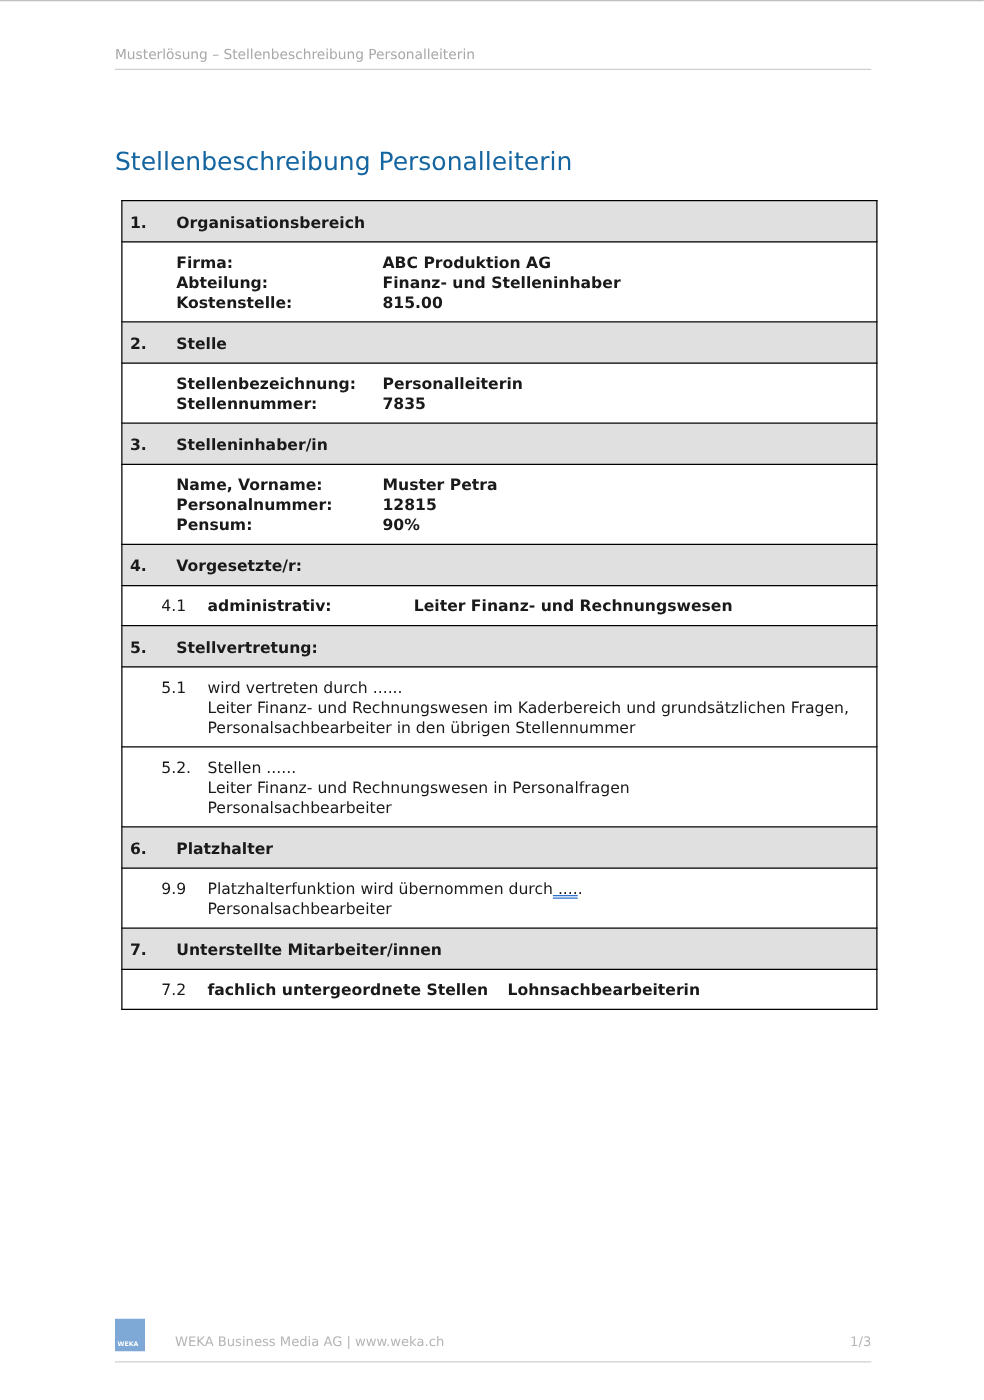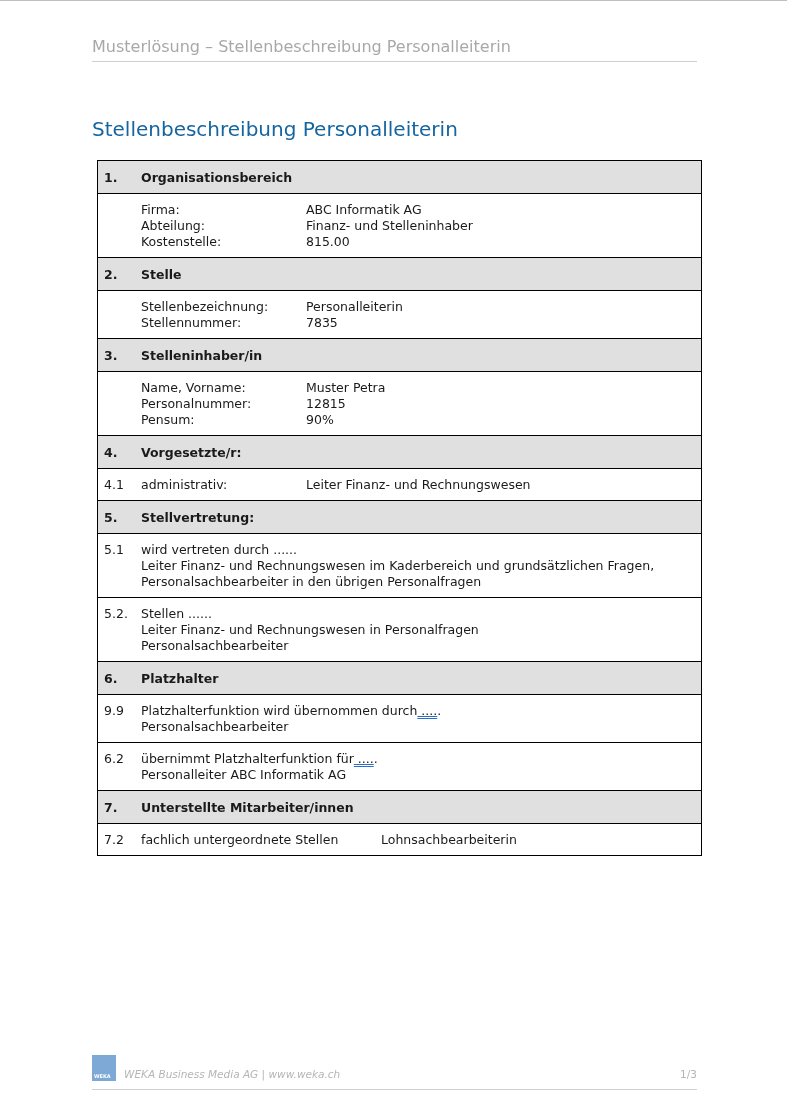--- a/index.html
+++ b/index.html
@@ -1,35 +1,35 @@
 <!DOCTYPE html>
 <html><head>
 <meta charset="utf-8">
 <style>
   html, body { margin:0; padding:0; }
   body { width:787px; height:1120px; background:#fff; position:relative; font-family:"DejaVu Sans", sans-serif; color:#1a1a1a; overflow:hidden; }
   .topline { position:absolute; left:0; top:0; width:787px; height:1px; background:#c0c0c0; }
-  .header { position:absolute; left:92px; top:37px; width:605px; font-size:16px; color:#a8a8a8; padding-bottom:5px; border-bottom:1px solid #cfcfcf; }
+  .header { position:absolute; left:92px; top:37px; width:605px; font-size:11px; color:#a8a8a8; padding-bottom:5px; border-bottom:1px solid #cfcfcf; }
   .title { position:absolute; left:92px; top:117px; font-size:20px; font-weight:normal; color:#1565a0; margin:0; }
   table.doc { position:absolute; left:97px; top:160px; width:605px; border-collapse:collapse; font-size:12.5px; }
   table.doc td { border:1px solid #000; padding:0; vertical-align:top; }
   .sec td { background:#e0e0e0; height:32px; vertical-align:middle; font-weight:bold; }
   .sechead { display:flex; align-items:center; height:32px; }
   .sechead .n { width:43px; padding-left:6px; box-sizing:border-box; }
   .body { padding:8px 6px 7px 43px; line-height:16px; position:relative; }
-  .kv { display:flex; }
+  .kv { display:flex;font-weight:bold; }
   .kv .k { width:165px; }
   .kv2 .k { width:240px; }
-  .sub { padding:8px 6px 7px 6px; line-height:16px; display:flex; }
+  .sub { padding:8px 6px 7px 6px; line-height:16px; display:flex;margin-left:25px; }
   .sub .n { width:37px; flex:none; }
   .dots { text-decoration:underline; text-decoration-color:#2a6fc9; text-decoration-style:double; }
   .footer { position:absolute; left:92px; top:1055px; width:605px; height:34px; border-bottom:1px solid #cfcfcf; }
   .logo { position:absolute; left:0; top:0; width:24px; height:26px; background:#7ea8d6; }
   .logo span { position:absolute; left:2px; bottom:2px; font-size:5px; color:#fff; font-weight:bold; }
-  .ftext { position:absolute; left:32px; top:13px; font-size:10.5px; color:#b5b5b5;font-style:italic; }
+  .ftext { position:absolute; left:48px; top:13px; font-size:10.5px; color:#b5b5b5; }
   .fpage { position:absolute; right:0; top:13px; font-size:10.5px; color:#b5b5b5;text-align:right; }
 </style>
 </head>
 <body>
 
 <div class="topline"></div>
 <div class="header">Musterlösung – Stellenbeschreibung Personalleiterin</div>
 <h1 class="title">Stellenbeschreibung Personalleiterin</h1>
 
 <table class="doc">
@@ -41,21 +41,21 @@
             <span class="n">1.</span>
             <span>Organisationsbereich</span>
           </div>
         </td>
       </tr>
   <tr>
         <td>
           <div class="body">
     <div class="kv">
               <span class="k">Firma:</span>
-              <span>ABC Informatik AG</span>
+              <span>ABC Produktion AG</span>
             </div>
     <div class="kv">
               <span class="k">Abteilung:</span>
               <span>Finanz- und Stelleninhaber</span>
             </div>
     <div class="kv">
               <span class="k">Kostenstelle:</span>
               <span>815.00</span>
             </div>
   </div>
@@ -140,21 +140,21 @@
           </div>
         </td>
       </tr>
   <tr>
         <td>
           <div class="sub">
             <span class="n">5.1</span>
             <div>
     <div>wird vertreten durch ......</div>
     <div>Leiter Finanz- und Rechnungswesen im Kaderbereich und grundsätzlichen Fragen,</div>
-    <div>Personalsachbearbeiter in den übrigen Personalfragen</div>
+    <div>Personalsachbearbeiter in den übrigen Stellennummer</div>
             </div>
           </div>
         </td>
       </tr>
   <tr>
         <td>
           <div class="sub">
             <span class="n">5.2.</span>
             <div>
     <div>Stellen ......</div>
@@ -173,31 +173,20 @@
           </div>
         </td>
       </tr>
   <tr>
         <td>
           <div class="sub">
             <span class="n">9.9</span>
             <div>
     <div><span>Platzhalterfunktion wird übernommen durch</span><span class="dots"> ....</span><span>.</span></div>
     <div>Personalsachbearbeiter</div>
-            </div>
-          </div>
-        </td>
-      </tr>
-  <tr>
-        <td>
-          <div class="sub">
-            <span class="n">6.2</span>
-            <div>
-    <div><span>übernimmt Platzhalterfunktion für</span><span class="dots"> ....</span><span>.</span></div>
-    <div>Personalleiter ABC Informatik AG</div>
             </div>
           </div>
         </td>
       </tr>
 
   <tr class="sec">
         <td>
           <div class="sechead">
             <span class="n">7.</span>
             <span>Unterstellte Mitarbeiter/innen</span>

